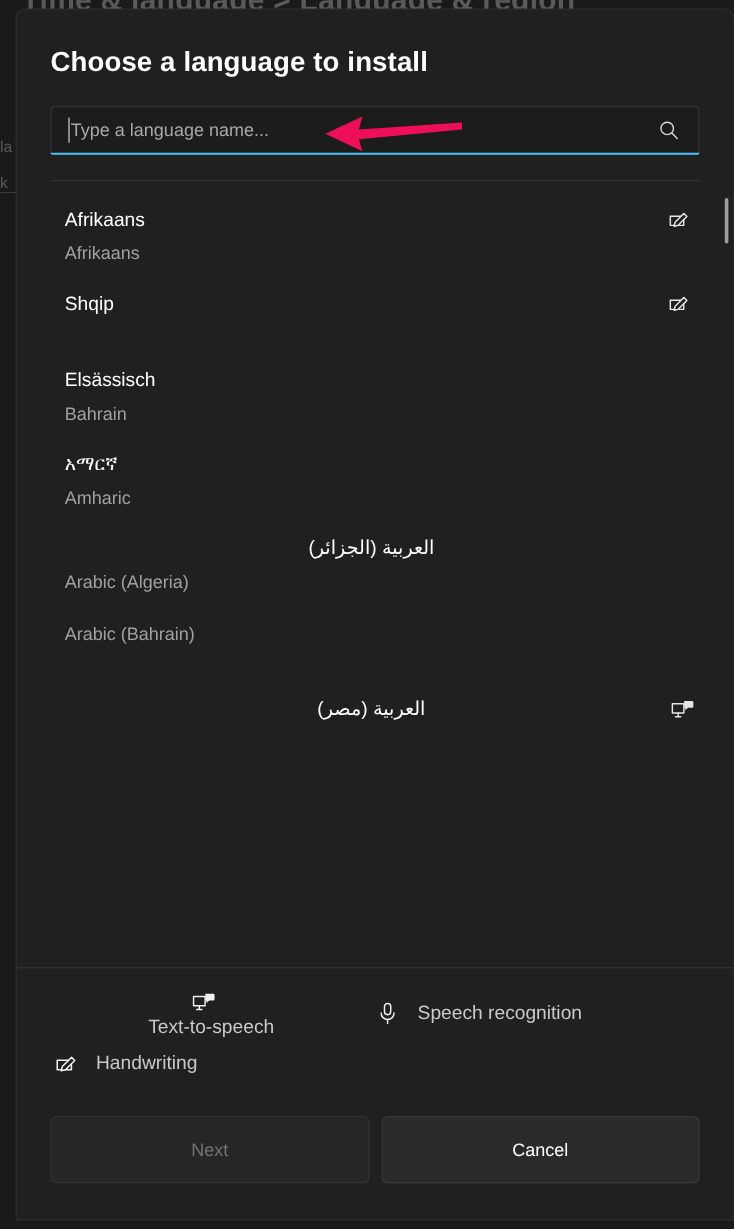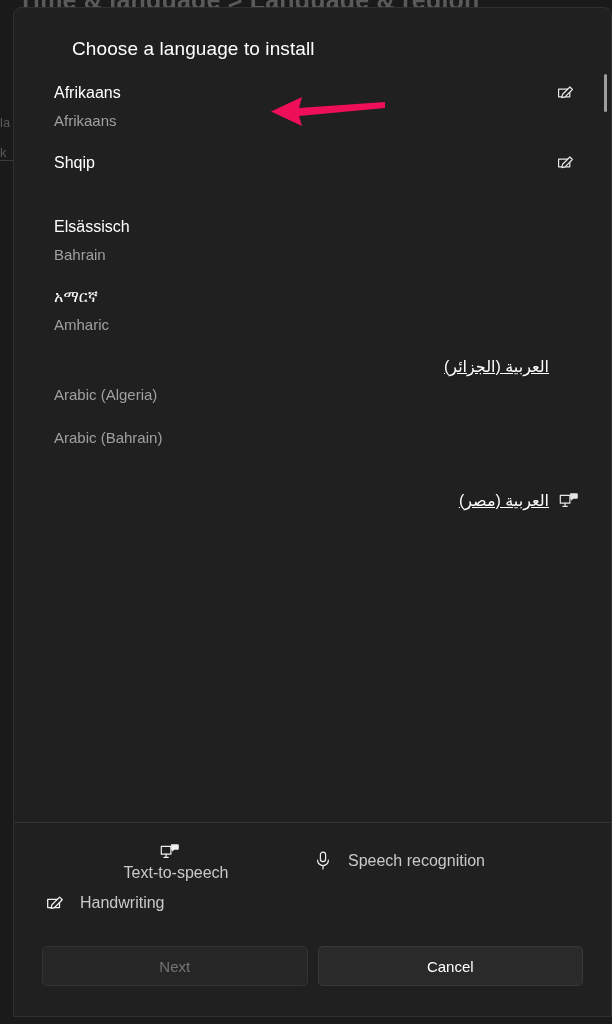--- a/index.html
+++ b/index.html
@@ -63,25 +63,24 @@
     display: flex;
     flex-direction: column;
   }
 
   
   #dialog-header {
     flex: 0 0 auto;
     padding: 30px 28px 0 28px;
   }
   #dialog-title {
-    font-size: 19px;
-    font-weight: 400;
+    font-size: 23px;
+    font-weight: 700;
     color: #ffffff;
     letter-spacing: .1px;
-    margin-left: 30px;
   }
 
   
   #search-wrap {
     flex: 0 0 auto;
     padding: 23px 28px 0 28px;
     position: relative;
   }
   #search-box {
     position: relative;
@@ -133,31 +132,31 @@
 
   
   #lang-list {
     flex: 1 1 auto;
     overflow: hidden;
     position: relative;
     padding-top: 12px;
   }
   .lang-item {
     position: relative;
-    padding: 7px 62px 7px 40px;
+    padding: 7px 46px 7px 40px;
     display: block;
     min-height: 64px;
   }
   .lang-native {
     font-size: 16px;
     color: #ffffff;
     line-height: 27px;
     font-weight: 400;
   }
-  .lang-native.rtl { direction: rtl; text-align: right; unicode-bidi: plaintext; text-decoration: underline; }
+  .lang-native.rtl { direction: rtl; text-align: center; unicode-bidi: plaintext; }
   .lang-english {
     font-size: 15px;
     color: #a0a0a0;
     line-height: 29px;
   }
   .lang-feature {
     position: absolute;
     right: 33px;
     top: 9px;
     color: #e6e6e6;
@@ -216,21 +215,21 @@
 
   
   #actions {
     flex: 0 0 auto;
     padding: 16px 28px 0 28px;
     display: flex;
     gap: 10px;
   }
   .action-btn {
     flex: 1;
-    height: 40px;
+    height: 56px;
     border-radius: 5px;
     border: 1px solid #393939;
     font-size: 15px;
     font-family: inherit;
     cursor: default;
     background: #2a2a2a;
     color: #ffffff;
   }
   .action-btn.disabled {
     background: #262626;
@@ -250,20 +249,34 @@
   </div>
   <div id="backdrop-rule"></div>
 </div>
 
 <div id="dialog">
 
   <div id="dialog-header">
     <div id="dialog-title">Choose a language to install</div>
   </div>
 
+  <div id="search-wrap">
+    <div id="search-box">
+      <div id="caret"></div>
+      <input id="search-input" type="text" value="" placeholder="Type a language name..." style="">
+      <span id="search-icon">
+        <svg width="17" height="17" viewBox="0 0 17 17" fill="none" aria-hidden="true">
+          <circle cx="7" cy="7" r="5.2" stroke="currentColor" stroke-width="1.2"></circle>
+          <line x1="10.8" y1="10.8" x2="15.4" y2="15.4" stroke="currentColor" stroke-width="1.2" stroke-linecap="round"></line>
+        </svg>
+      </span>
+    </div>
+    <div id="search-underline"></div>
+    <div id="header-divider"></div>
+  </div>
 
   <div id="lang-list">
 
     <div class="lang-item">
       <div class="lang-native">Afrikaans</div>
       <div class="lang-english">Afrikaans</div>
       <span class="lang-feature">
         <svg width="18" height="18" viewBox="0 0 18 18" fill="none" aria-hidden="true">
           <path d="M1.6 5.2h11.2v7.6H1.6z" stroke="currentColor" stroke-width="1.2" stroke-linejoin="round"></path>
           <path d="M5.6 10.2 12.9 3l2.5 2.5-7.3 7.3-3.3.8z" fill="#202020" stroke="currentColor" stroke-width="1.2" stroke-linejoin="round"></path>

